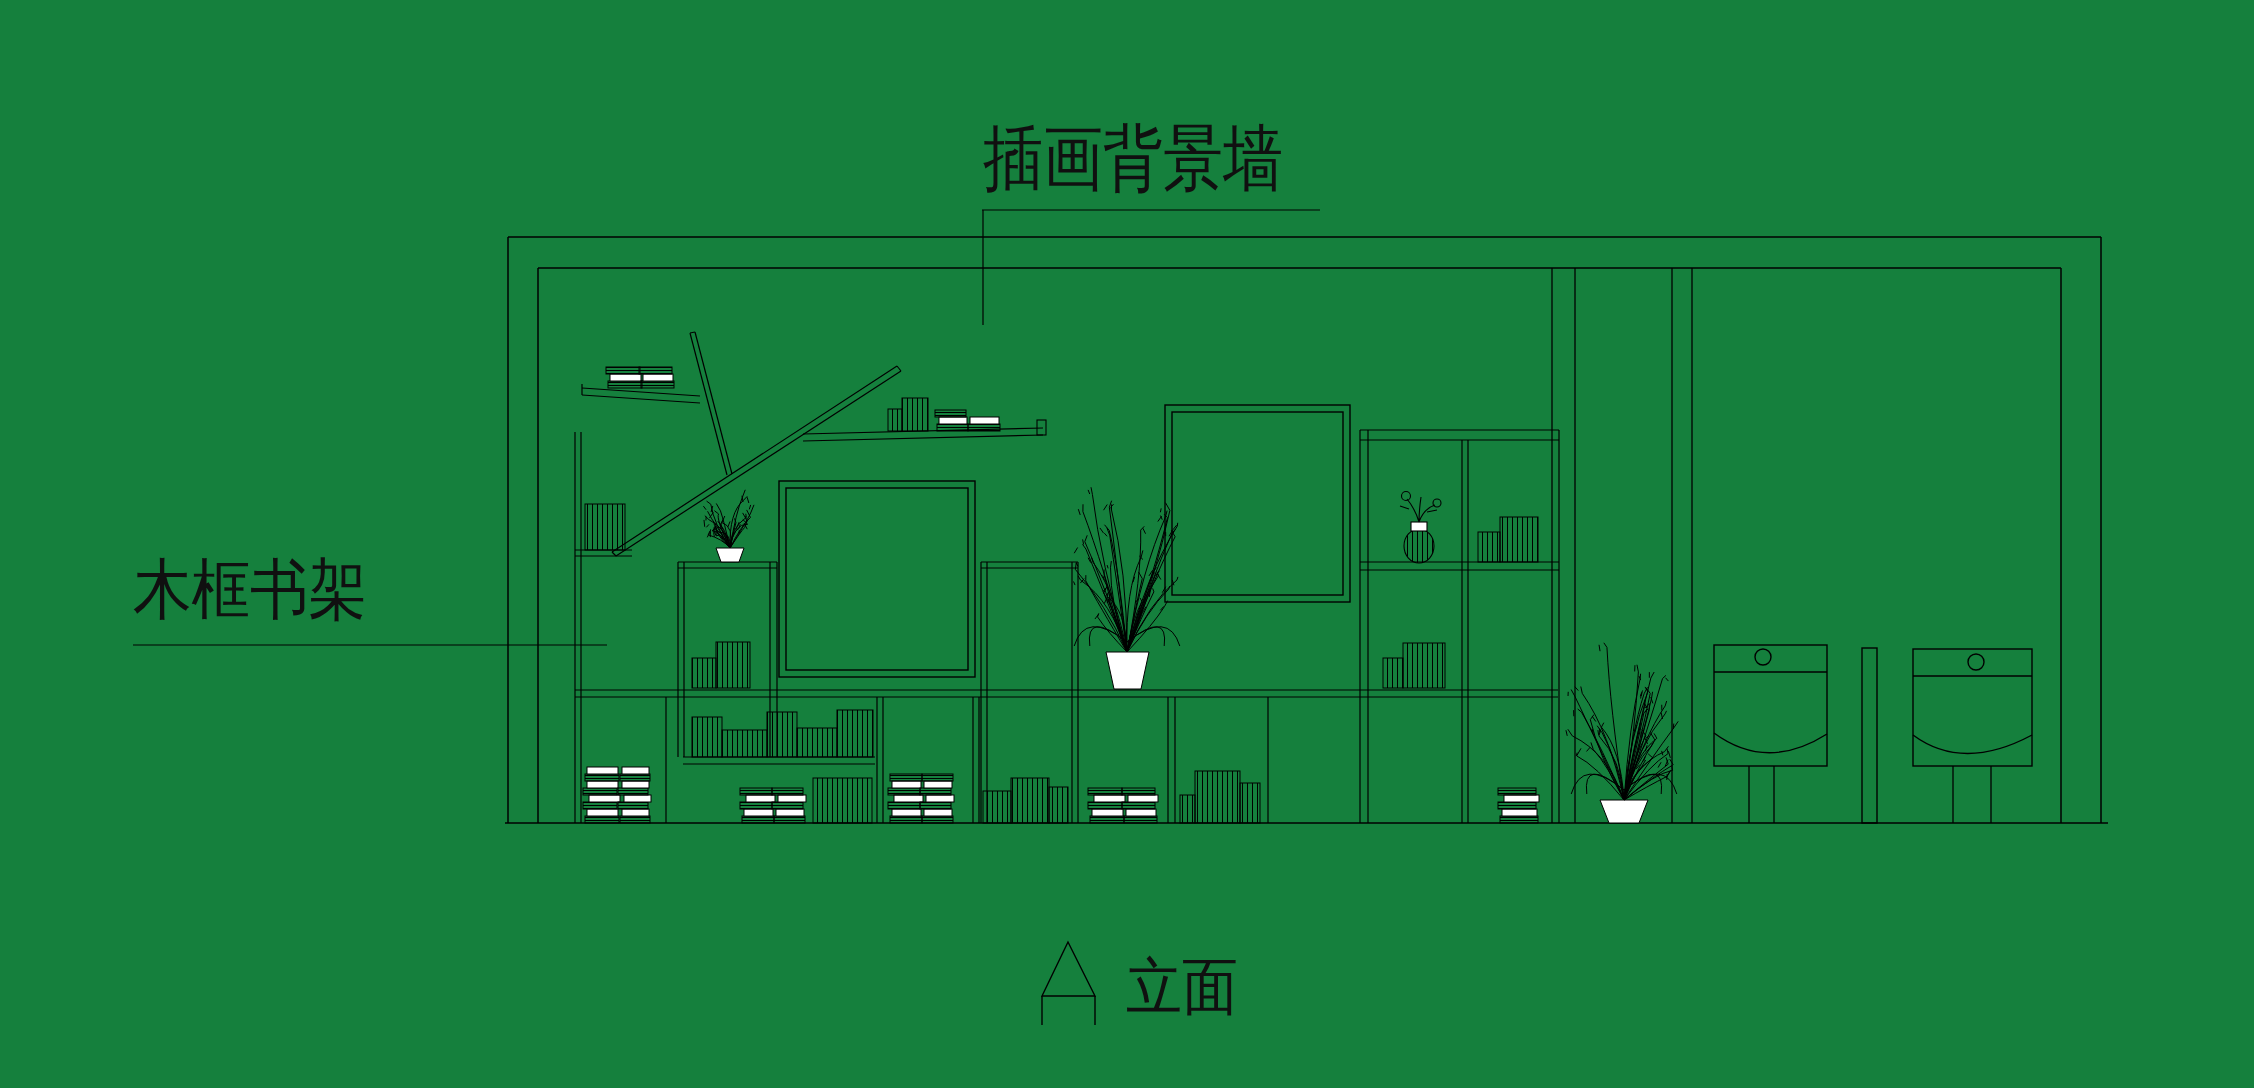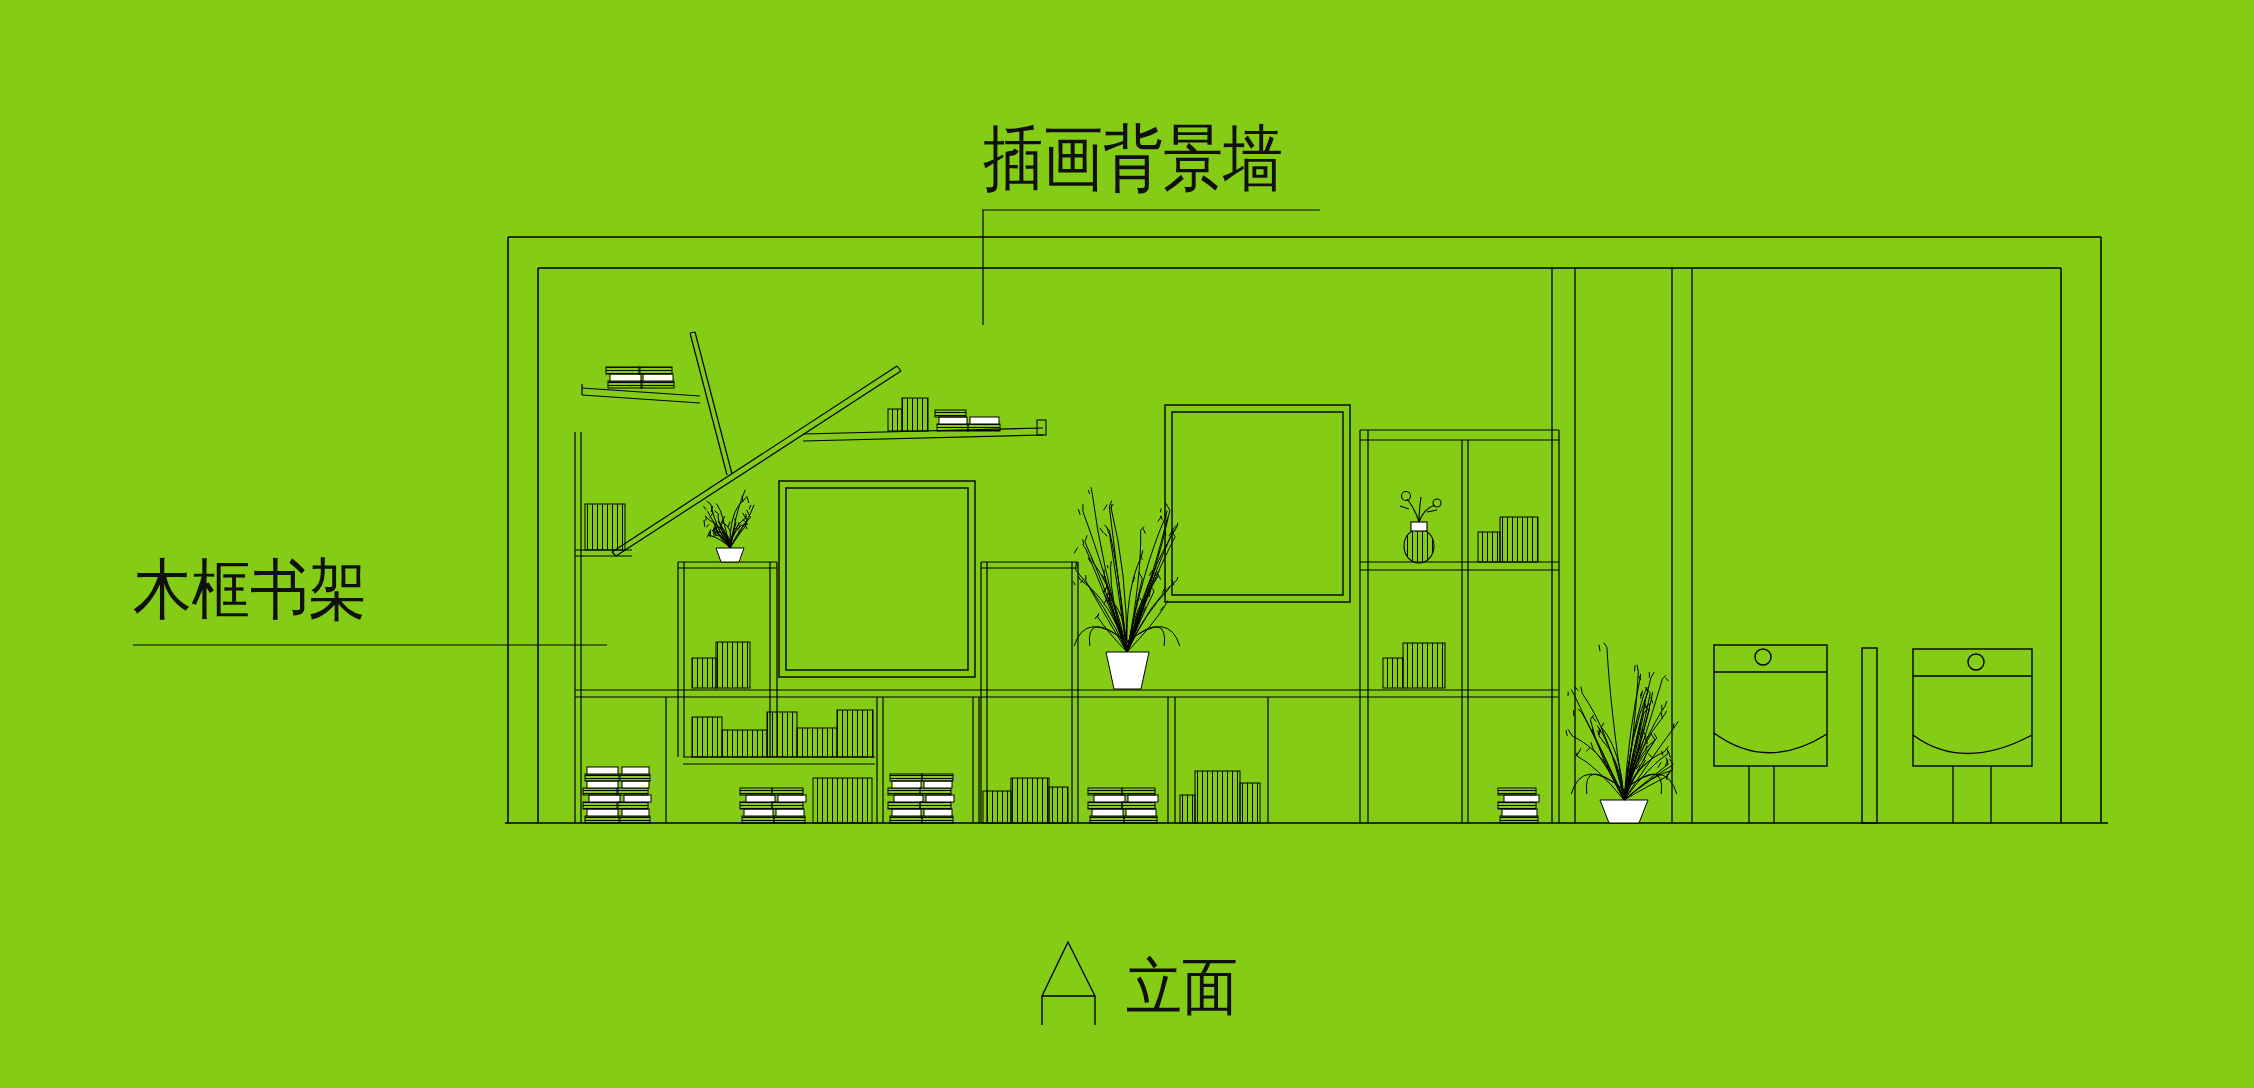--- a/index.html
+++ b/index.html
@@ -1,16 +1,16 @@
 <!DOCTYPE html>
 <html><head>
 <meta charset="utf-8">
 <style>
   html,body{margin:0;padding:0;background:#ffffff;}
-  .sheet{position:relative;width:2254px;height:1088px;background:#84cc16;overflow:hidden;}
+  .sheet{position:relative;width:2254px;height:1088px;background:#15803d;overflow:hidden;}
   svg{position:absolute;left:0;top:0;}
   text{font-family:"DejaVu Sans","Liberation Sans",sans-serif;fill:#101010;}
   .cad-label{font-weight:400;}
 </style>
 </head>
 <body>
 
 <div class="sheet">
   <svg width="2254" height="1088" viewBox="0 0 2254 1088">
     <defs>

